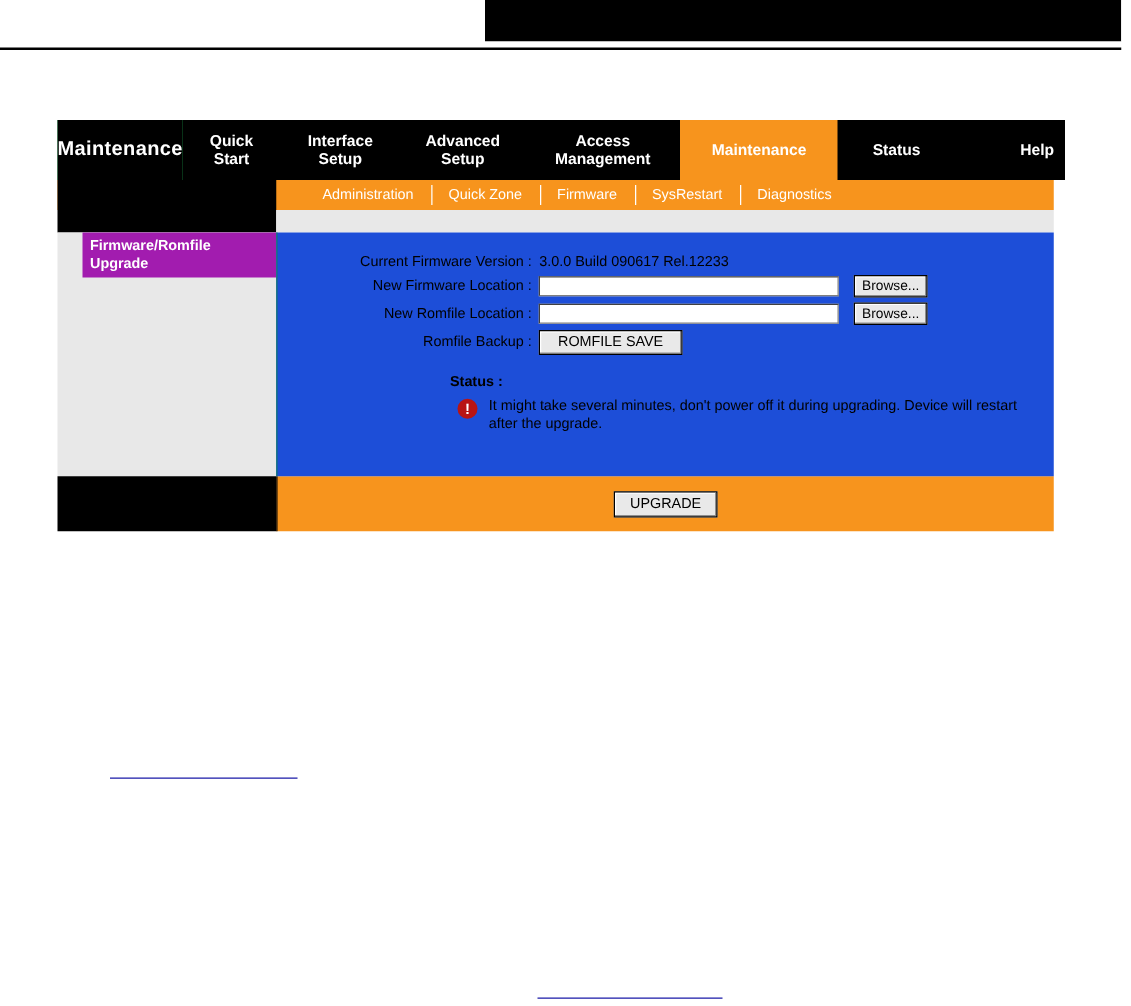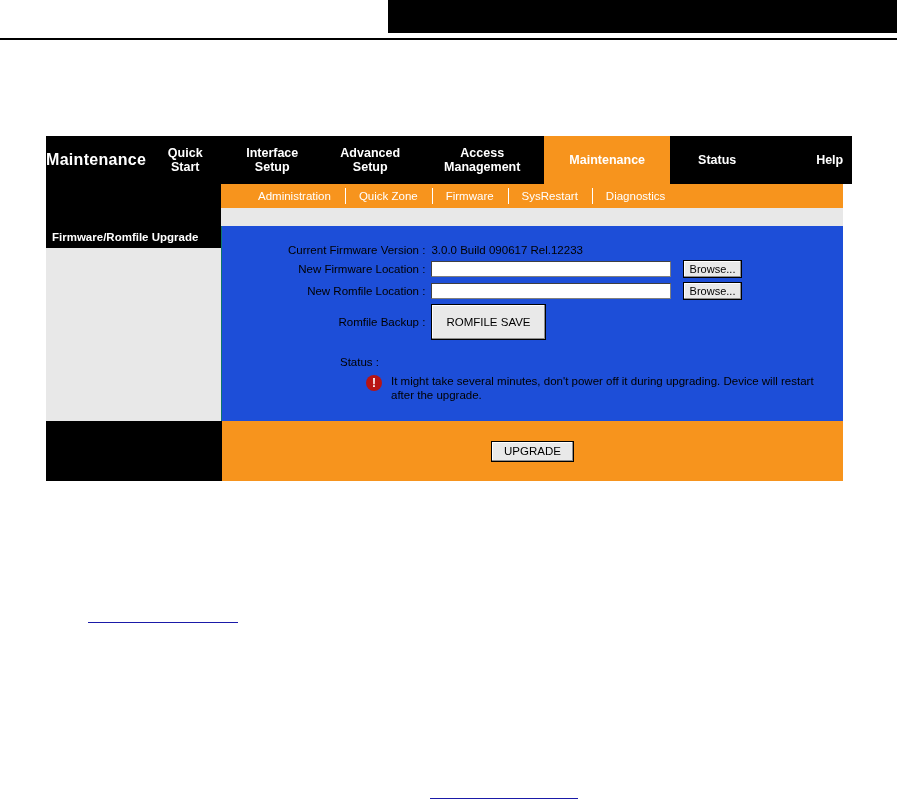--- a/index.html
+++ b/index.html
@@ -48,21 +48,20 @@
     position: absolute;
     left: 46px; top: 96px;
     width: 797px;
     background: #ffffff;
   }
 
   .nav-row {
     display: flex;
     height: 48px;
     background: #22c55e;
-    margin-top: 40px;
   }
   .logo-cell {
     width: 175px;
     background: #000000;
     color: #ffffff;
     display: flex;
     align-items: center;
     justify-content: center;
     font-size: 16px;
     font-weight: bold;
@@ -159,26 +158,27 @@
 
   .body-row {
     display: flex;
     min-height: 195px;
   }
   .side-col {
     width: 175px;
     background: #e8e8e8;
   }
   .side-title {
-    background: #000000;
+    background: #a21caf;
     color: #ffffff;
     font-size: 11.5px;
     font-weight: bold;
     padding: 4px 6px 4px 6px;
     line-height: 14px;
+    margin-left: 20px;
   }
   .content-col {
     flex: 1;
     background: #1d4ed8;
     border-left: 1px solid #0f766e;
     padding: 16px 0 10px 4px;
     position: relative;
   }
 
   .form-table {
@@ -222,36 +222,37 @@
     background: #e9e9e9;
     border: 1px solid #000000;
     box-shadow: inset -1px -1px 0 #8e8e8e, inset 1px 1px 0 #ffffff;
     margin-left: 8px;
     vertical-align: middle;
     cursor: default;
   }
   .romfile-btn {
     font-family: "Liberation Sans", sans-serif;
     font-size: 11.5px;
-    height: 36px;
+    height: 20px;
     line-height: 18px;
     padding: 0 14px;
     background: #e9e9e9;
     border: 1px solid #000000;
     box-shadow: inset -1px -1px 0 #8e8e8e, inset 1px 1px 0 #ffffff;
     cursor: default;
   }
 
   .status-block {
     margin: 14px 0 0 62px;
     font-size: 11.5px;
   }
   .status-label {
-    margin-left: 52px;
+    margin-left: 72px;
     margin-bottom: 6px;
+    font-weight: bold;
   }
   .note-row {
     display: flex;
     align-items: flex-start;
     margin-left: 78px;
     width: 470px;
   }
   .note-icon {
     width: 16px;
     height: 16px;
@@ -267,21 +268,21 @@
   }
   .note-text {
     font-size: 11.5px;
     line-height: 14px;
     margin-left: 9px;
     color: #000000;
   }
 
   .footer-row {
     display: flex;
-    height: 60px;
+    height: 44px;
   }
   .footer-left {
     width: 175px;
     background: #000000;
   }
   .footer-right {
     flex: 1;
     background: #f7941d;
     border-left: 1px solid #000000;
     display: flex;

